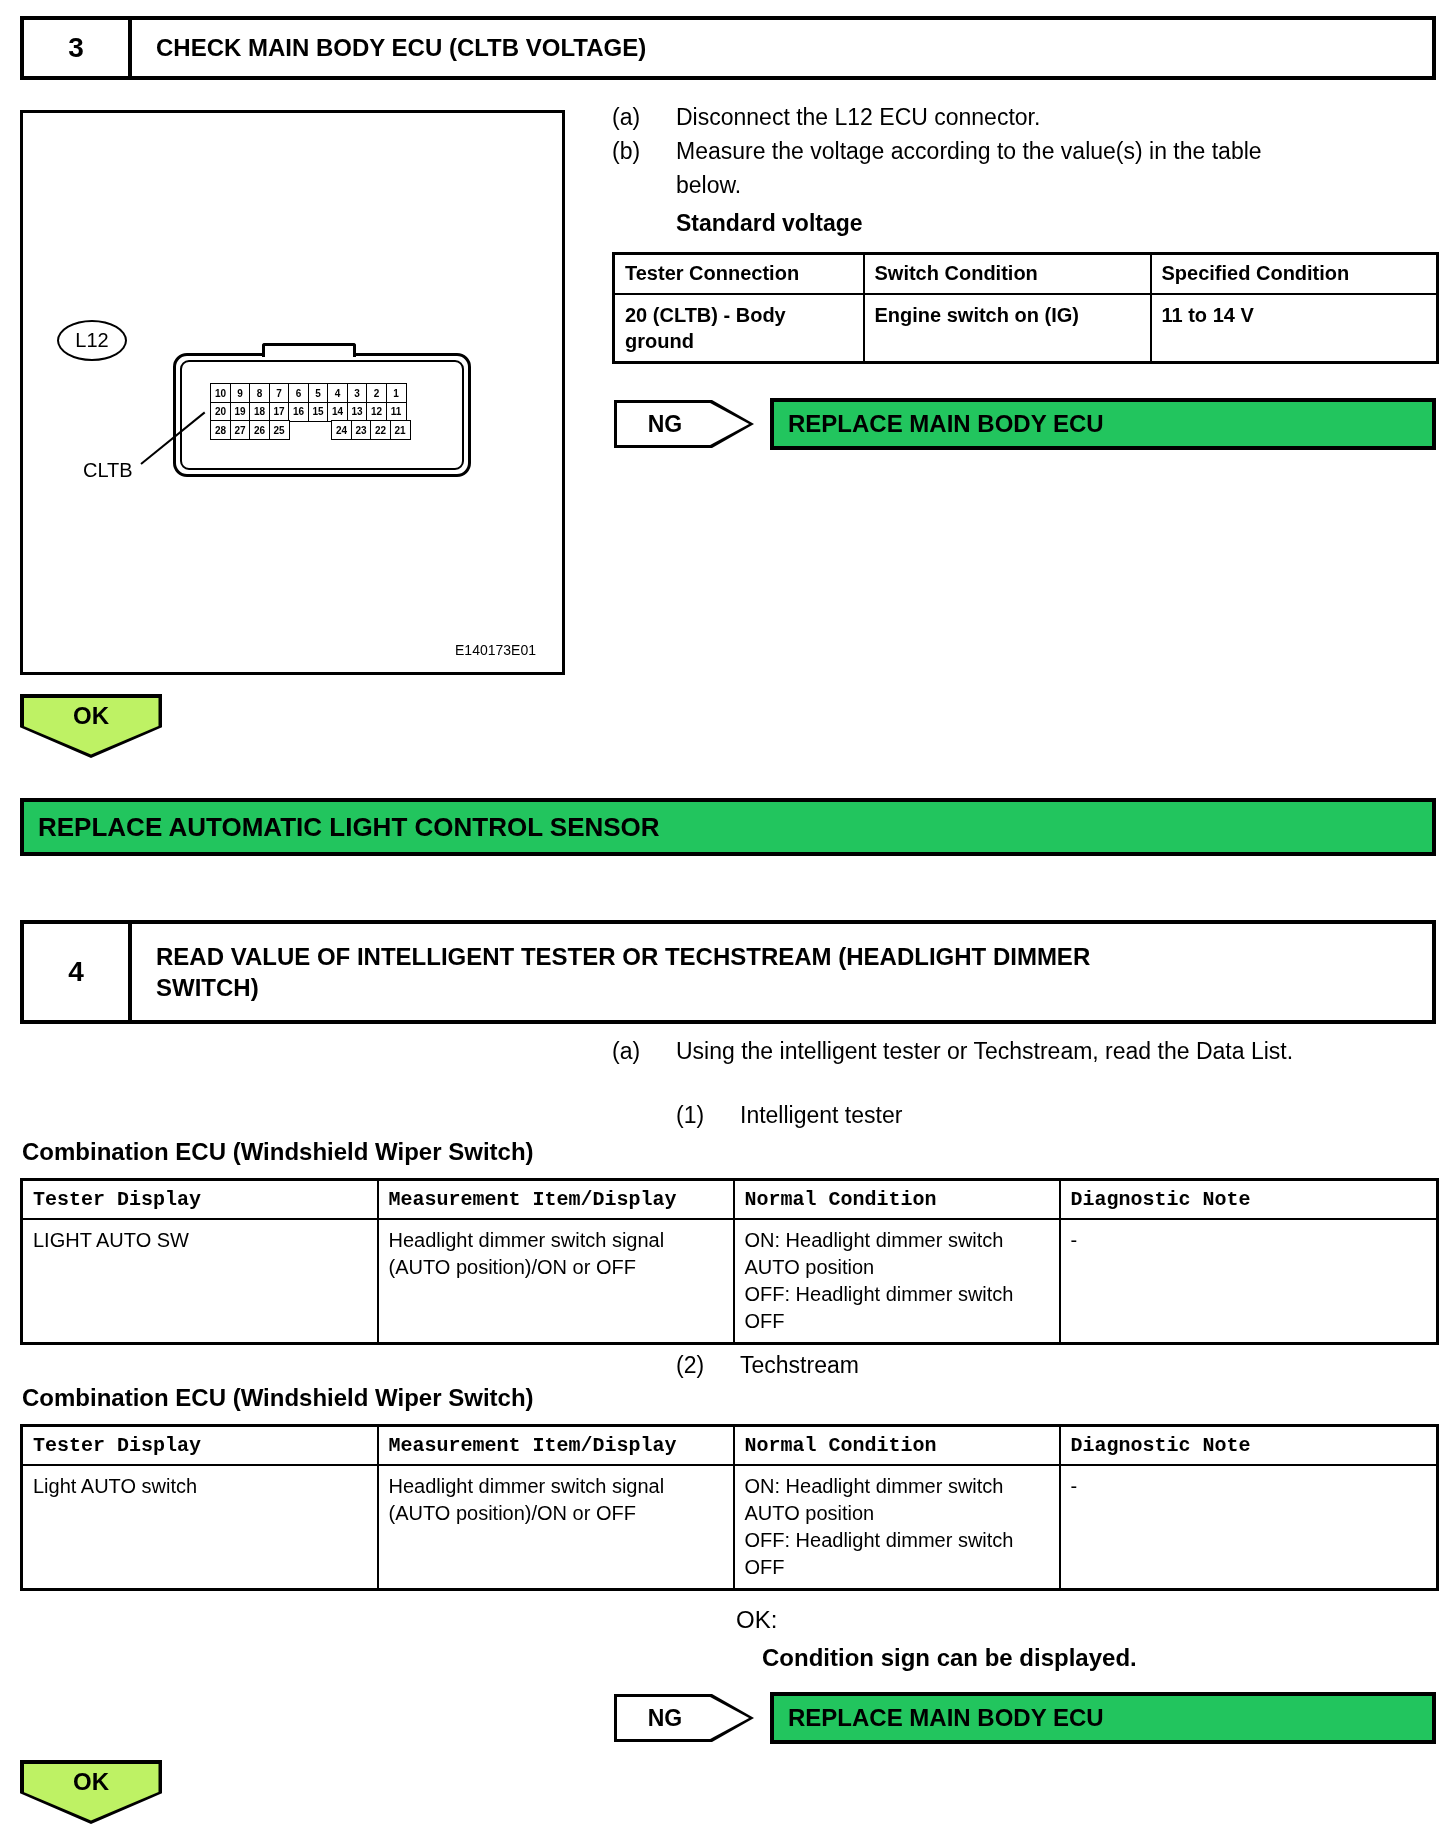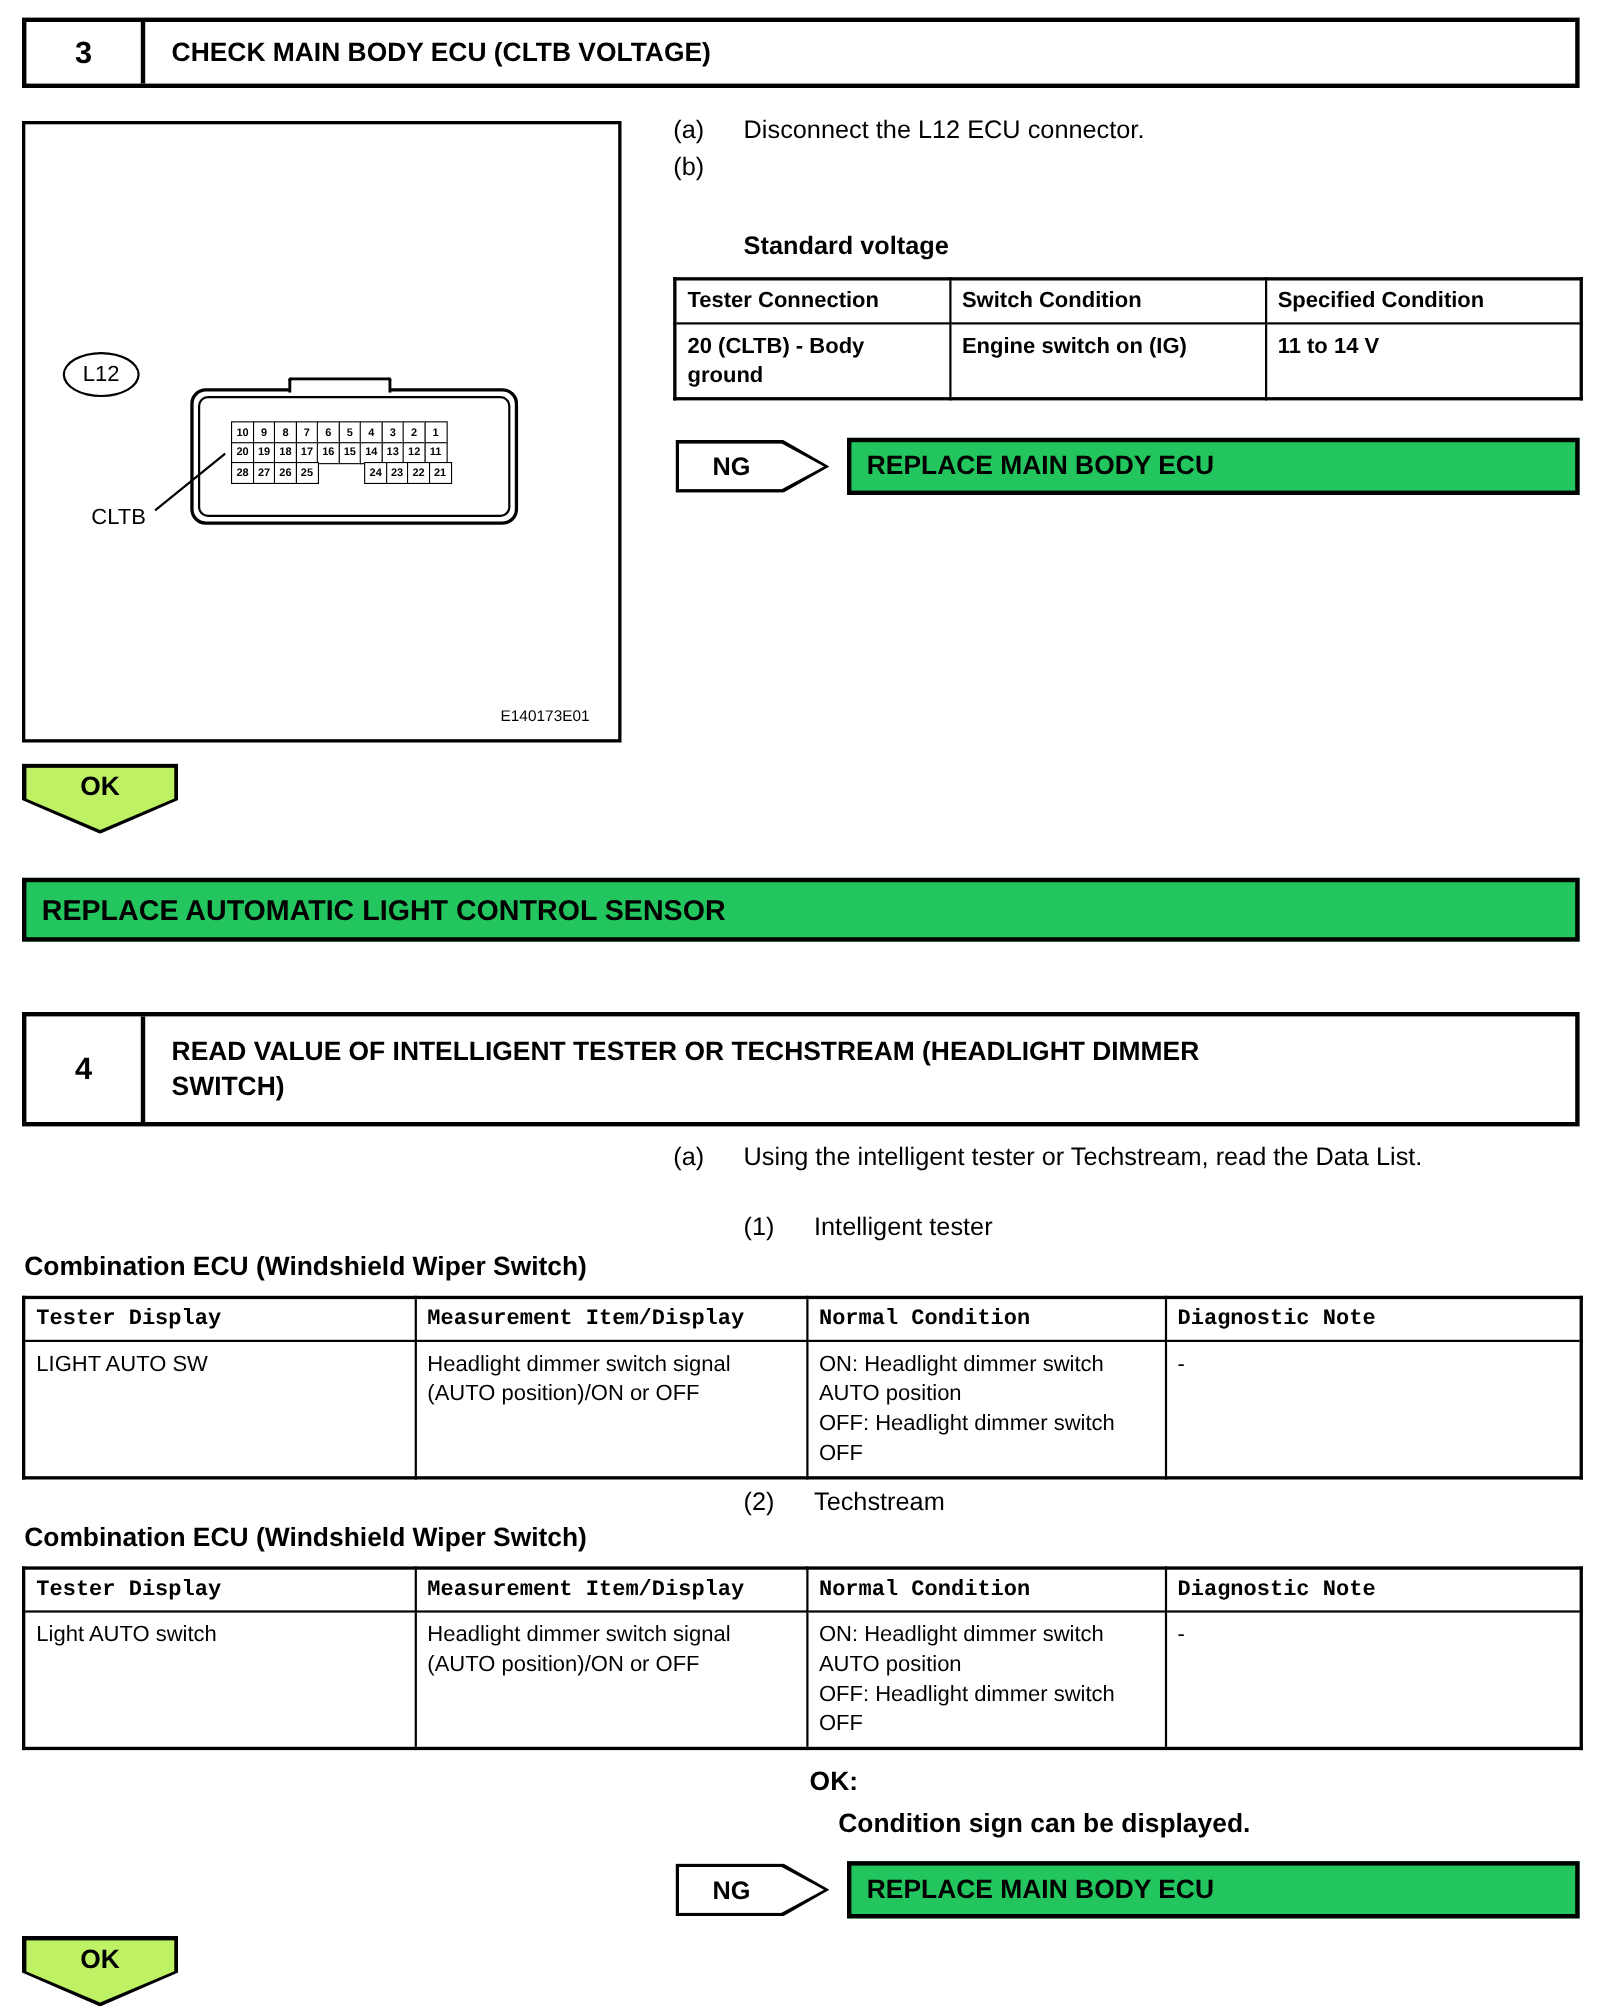--- a/index.html
+++ b/index.html
@@ -92,21 +92,21 @@
   .ok-inner { position:absolute; inset:3.5px; background:#bef264; clip-path:polygon(0 0, 100% 0, 100% 50%, 50% 100%, 0 50%);
     display:flex; justify-content:center; align-items:flex-start; padding-top:4px; font-size:24px; font-weight:700; }
 
   
   .action-box { position:absolute; border:4px solid #000; background:#22c55e; display:flex; align-items:center;
     padding-left:14px; font-size:24px; font-weight:700; }
   #ng1-action { left:770px; top:398px; width:666px; height:52px; }
   #ng2-action { left:770px; top:1692px; width:666px; height:52px; }
   #replace-sensor { left:20px; top:798px; width:1416px; height:58px; font-size:26px; }
 
-  .ok-note-label { position:absolute; left:736px; top:1606px; font-size:24px; font-weight:700; }
+  .ok-note-label { position:absolute; left:736px; top:1606px; font-size:24px; font-weight:400; }
   .ok-note-text  { position:absolute; left:762px; top:1644px; font-size:24px; font-weight:700; }
 </style>
 </head>
 <body>
 
 <div class="page">
 
   <div class="step-header" id="step3-header">
     <div class="step-number">3</div>
     <div class="step-title">
@@ -163,20 +163,21 @@
     <div class="figure-code">E140173E01</div>
   </div>
 
   <div class="inst" id="step3-inst">
     <div class="inst-row">
       <div class="inst-marker">(a)</div>
       <div class="inst-text">Disconnect the L12 ECU connector.</div>
     </div>
     <div class="inst-row">
       <div class="inst-marker">(b)</div>
+      <div class="inst-text w640">Measure the voltage according to the value(s) in the table below.</div>
     </div>
   </div>
 
   <div class="std-voltage">Standard voltage</div>
 
   <div class="vtable">
     <table>
       <colgroup>
           <col style="width:250px">
           <col style="width:287px">

